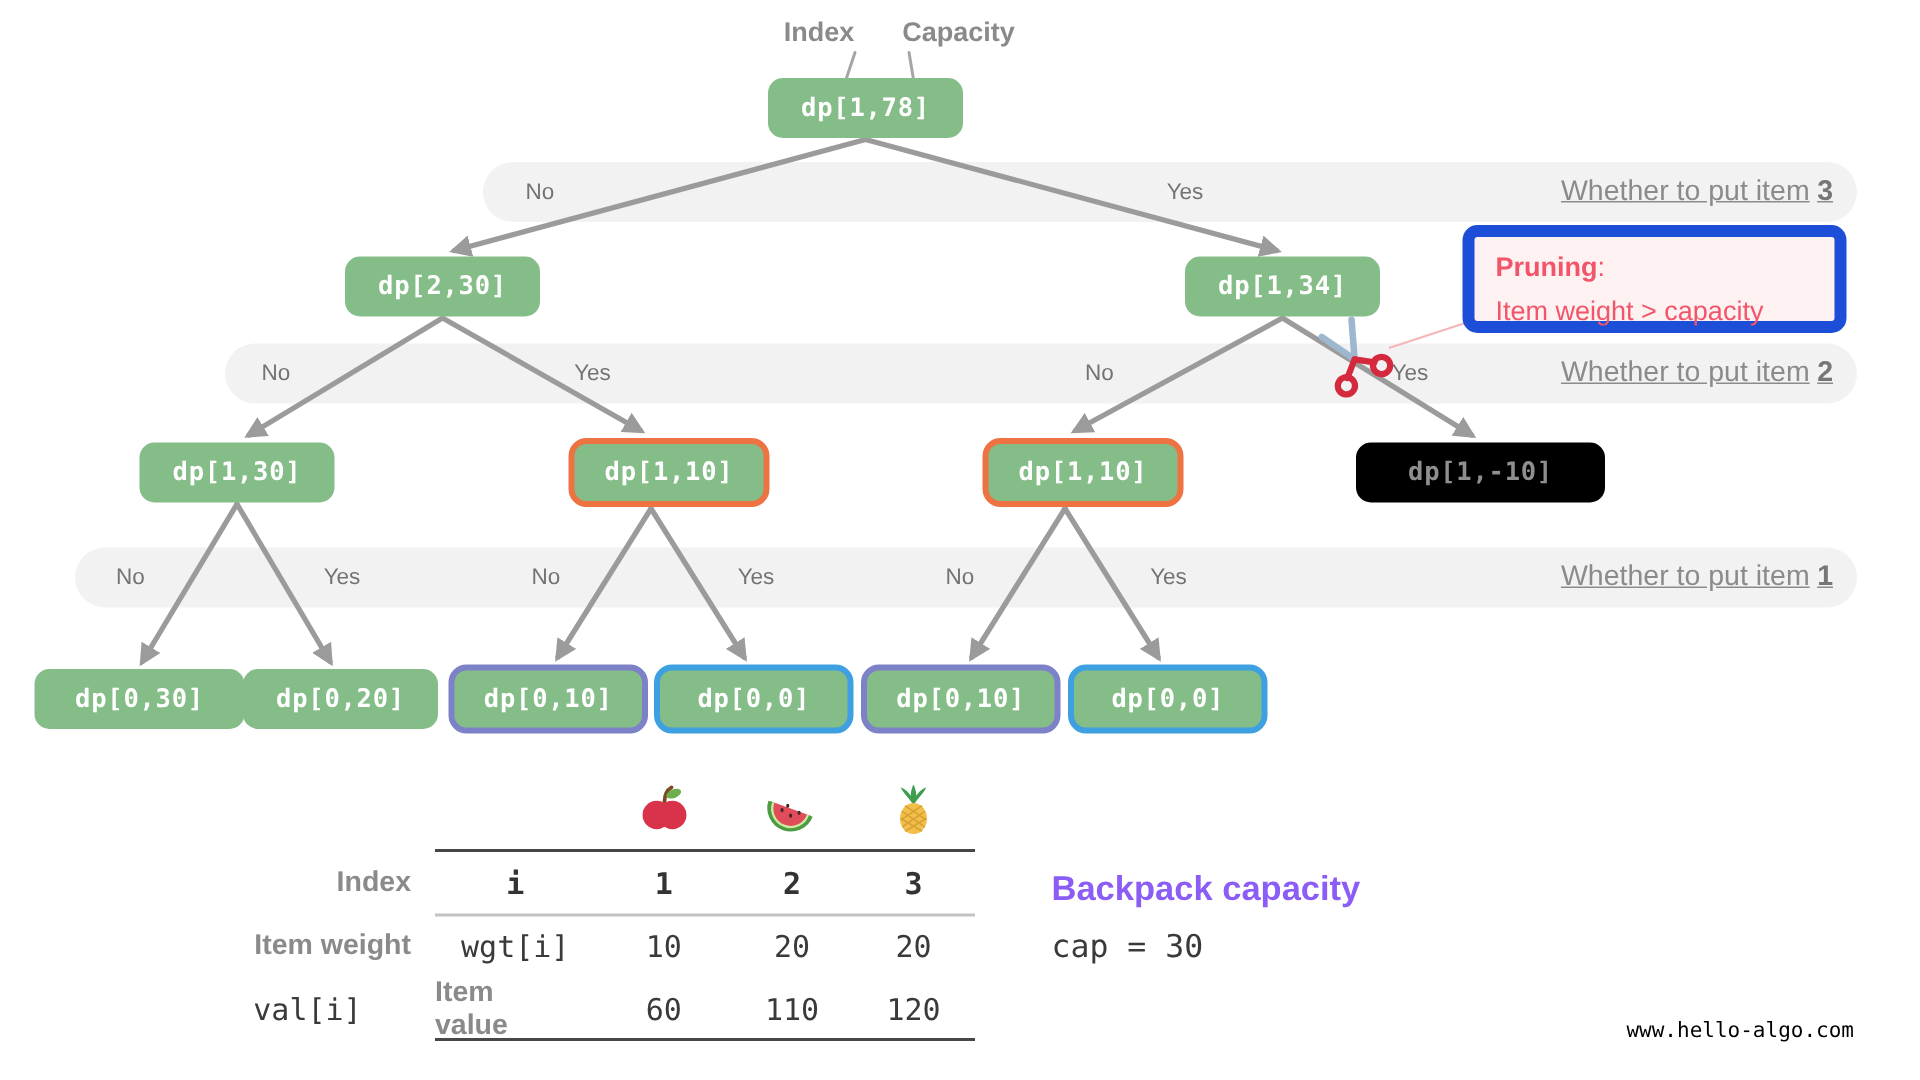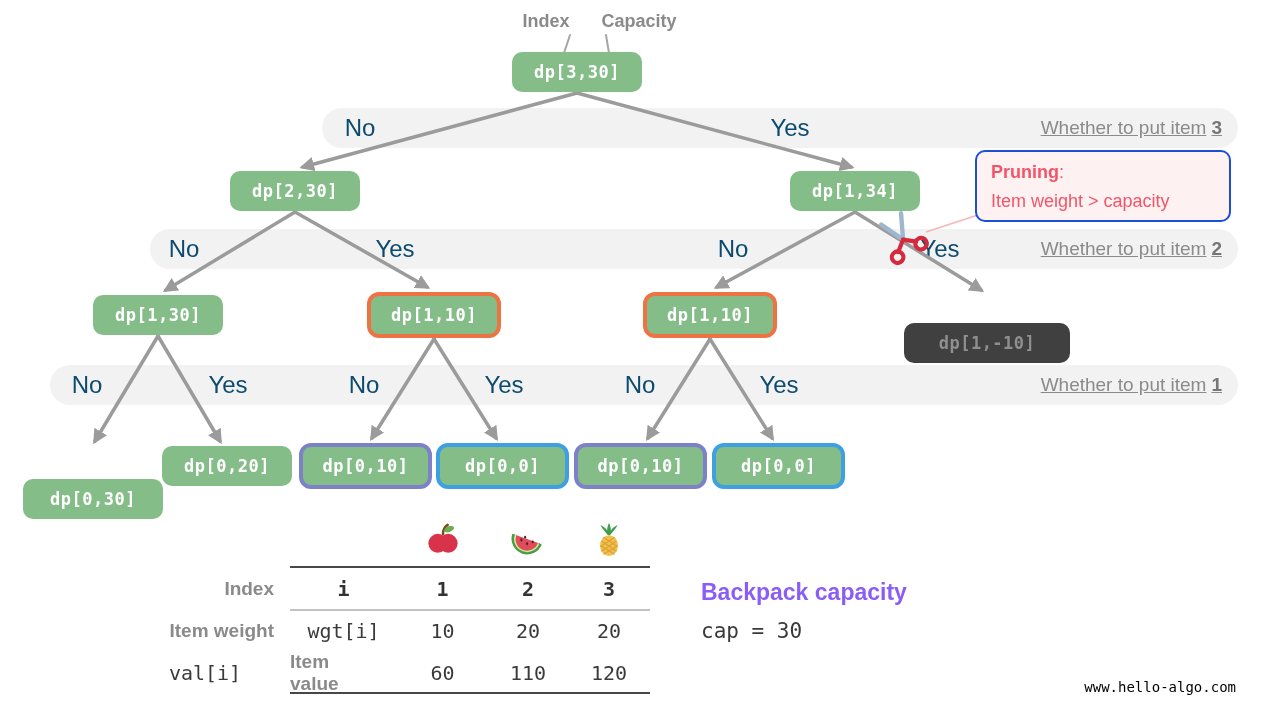--- a/index.html
+++ b/index.html
@@ -1,38 +1,38 @@
 <!DOCTYPE html>
 <html><head>
 <meta charset="utf-8">
 <style>
   html,body{margin:0;padding:0;background:#fff;}
   .canvas{position:relative;width:1280px;height:720px;background:#ffffff;overflow:hidden;
           font-family:"Liberation Sans",sans-serif;}
   svg.overlay{position:absolute;left:0;top:0;pointer-events:none;}
   
   .band{position:absolute;height:40px;background:#f2f2f2;border-radius:20px;}
-  .blabel{position:absolute;top:50%;transform:translate(-50%,-50%);font-size:24px;color:#0c4a6e;white-space:nowrap;}
+  .blabel{position:absolute;top:50%;transform:translate(-50%,-50%);font-size:15px;color:#737373;white-space:nowrap;}
   .bq{position:absolute;right:16px;top:50%;transform:translateY(-50%);font-size:19px;color:#8b8b8b;white-space:nowrap;text-decoration:underline;}
   .bq b{color:#767676;margin-left:5px;}
   
   .node{position:absolute;display:flex;align-items:center;justify-content:center;box-sizing:border-box;
         background:#85bd88;border-radius:10px;color:#fff;
         font-family:"DejaVu Sans Mono","Liberation Mono",monospace;font-weight:bold;font-size:17px;
         letter-spacing:.5px;white-space:nowrap;}
-  .node.gray{background:#404040;color:#8f8f8f;margin-top:28px;}
+  .node.gray{background:#000000;color:#8f8f8f;}
   .bordered{border-style:solid;border-width:4px;border-radius:12px;}
-  .b-orange{border-color:#ee7342;}
+  .b-orange{border-color:#ee7342;margin-left:12px;}
   .b-purple{border-color:#7c81c8;text-align:center;}
   .b-blue{border-color:#3ea0e0;}
   
   .pointer{position:absolute;transform:translateX(-50%);font-weight:bold;font-size:18px;color:#8a8a8a;}
   
   .prune{position:absolute;left:975px;top:150px;width:256px;height:72px;box-sizing:border-box;
-         background:#fdf1f1;border:2px solid #1d4ed8;border-radius:10px;padding:6px 14px;
+         background:#fdf1f1;border:8px solid #1d4ed8;border-radius:10px;padding:6px 14px;
          font-size:18px;line-height:29px;color:#f25569;}
   .prune .t{font-weight:bold;}
   .scissors{position:absolute;left:876px;top:211px;width:50px;height:50px;transform:rotate(60deg);}
   
   .tbl{position:absolute;left:120px;top:513px;display:grid;
        grid-template-columns:170px 107px 91px 80px 82px;grid-template-rows:54px 43px 41px 43px;}
   .c{display:flex;align-items:center;justify-content:center;
      font-family:"DejaVu Sans Mono","Liberation Mono",monospace;font-size:20px;color:#3a3a3a;}
   .c.hd{font-weight:bold;color:#333;}
   .c.rowlabel{justify-content:flex-end;padding-right:16px;font-family:"Liberation Sans",sans-serif;
@@ -97,28 +97,28 @@
     <g stroke="#a6a6a6" stroke-width="2" stroke-linecap="round">
       <line x1="570" y1="35" x2="564" y2="53"></line>
       <line x1="606" y1="35" x2="609" y2="53"></line>
     </g>
     <line x1="990" y1="211" x2="926" y2="232" stroke="#f4b6b8" stroke-width="1.5"></line>
   </svg>
 
   <span class="pointer" style="left:546px;top:11px;">Index</span>
   <span class="pointer" style="left:639px;top:11px;">Capacity</span>
 
-  <div class="node" style="left:512px;top:52px;width:130px;height:40px;">dp[3,30]</div>
+  <div class="node" style="left:512px;top:52px;width:130px;height:40px;">dp[1,78]</div>
   <div class="node" style="left:230px;top:171px;width:130px;height:40px;">dp[2,30]</div>
   <div class="node" style="left:790px;top:171px;width:130px;height:40px;">dp[1,34]</div>
   <div class="node" style="left:93px;top:295px;width:130px;height:40px;">dp[1,30]</div>
   <div class="node bordered b-orange" style="left:367px;top:292px;width:134px;height:46px;">dp[1,10]</div>
   <div class="node bordered b-orange" style="left:643px;top:292px;width:134px;height:46px;">dp[1,10]</div>
   <div class="node gray" style="left:904px;top:295px;width:166px;height:40px;">dp[1,-10]</div>
-  <div class="node" style="left:23px;top:446px;width:140px;height:40px;margin-top:33px;">dp[0,30]</div>
+  <div class="node" style="left:23px;top:446px;width:140px;height:40px;">dp[0,30]</div>
   <div class="node" style="left:162px;top:446px;width:130px;height:40px;">dp[0,20]</div>
   <div class="node bordered b-purple" style="left:299px;top:443px;width:133px;height:46px;">dp[0,10]</div>
   <div class="node bordered b-blue" style="left:436px;top:443px;width:133px;height:46px;">dp[0,0]</div>
   <div class="node bordered b-purple" style="left:574px;top:443px;width:133px;height:46px;">dp[0,10]</div>
   <div class="node bordered b-blue" style="left:712px;top:443px;width:133px;height:46px;">dp[0,0]</div>
 
   <div class="prune">
     <div><span class="t">Pruning</span><span>:</span></div>
     <div>Item weight &gt; capacity</div>
   </div>

